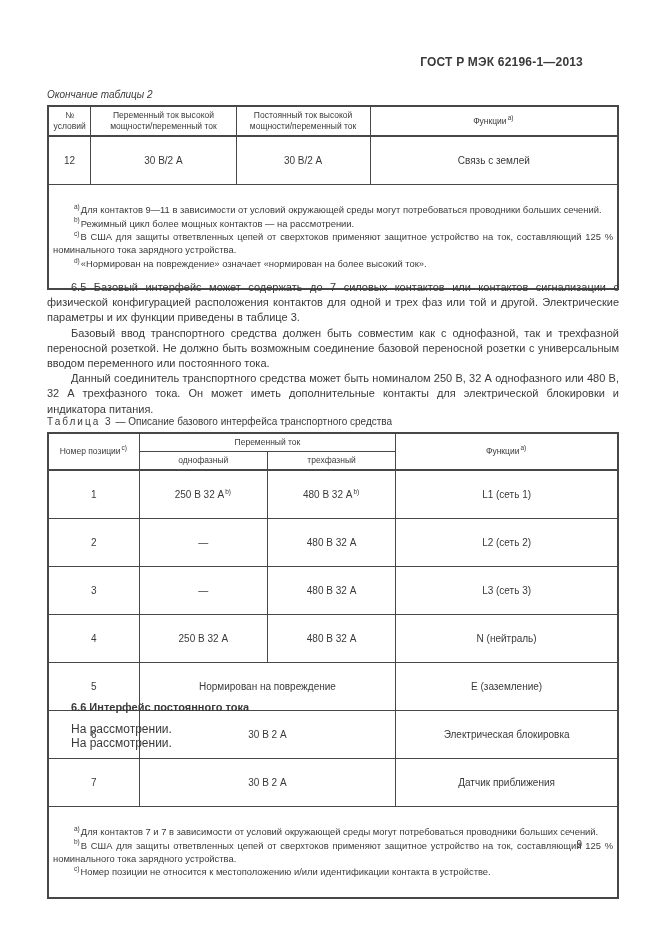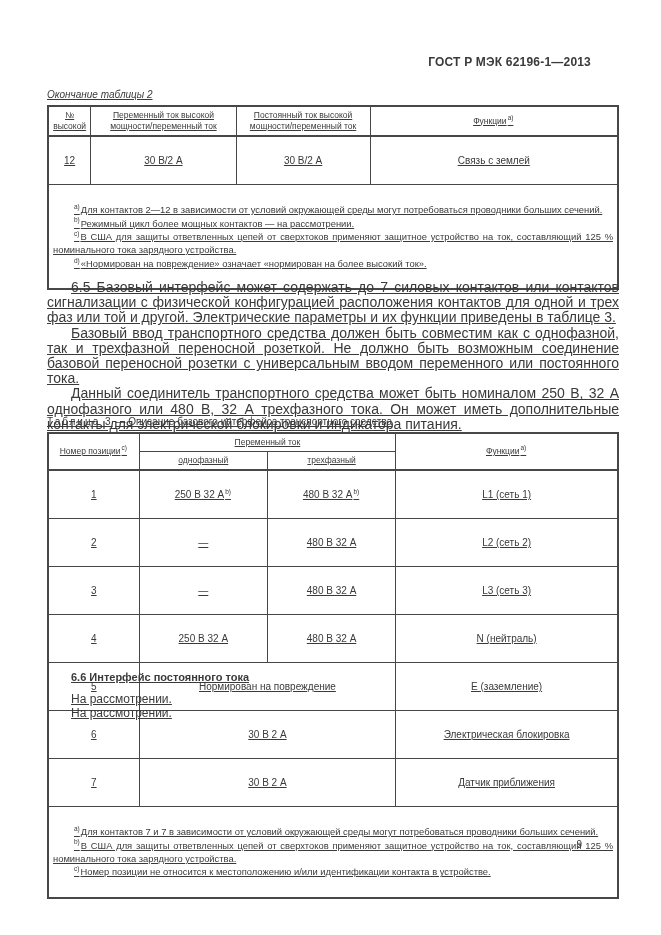--- a/index.html
+++ b/index.html
@@ -11,28 +11,28 @@
   html,body{background:#fff;}
   .page{
     position:relative;
     width:661px;height:935px;
     background:var(--bg);
     font-family:"Liberation Sans","DejaVu Sans",sans-serif;
     color:var(--tx);
     overflow:hidden;
   }
   .doc-header{
-    position:absolute;top:55px;right:70px;
+    position:absolute;top:55px;right:78px;
     font-size:12px;font-weight:bold;letter-spacing:.2px;
   }
-  .sec{position:absolute;left:47px;width:572px;text-decoration:underline;}
+  .sec{position:absolute;left:47px;width:572px;}
   .sec-t2{top:89px;}
   .sec-body{top:280px;}
   .sec-t3{top:416px;}
-  .sec-66{top:671px;}
+  .sec-66{top:701px;}
   .t2-caption{font-style:italic;font-size:10px;margin-bottom:5px;}
   .t3-caption{font-size:10px;margin-bottom:5px;}
   .t3-caption .spaced{letter-spacing:2px;}
   .t3-caption .rest{margin-left:3px;}
 
   table.gtable{
     width:100%;border-collapse:collapse;table-layout:fixed;
     border:2px solid var(--bd);
   }
   .gtable th,.gtable td{border:1px solid var(--bd);}
@@ -46,21 +46,21 @@
   }
   .t2 tbody td.data{height:23px;}
   .t3 tbody td.data{height:20px;}
   td.fn-cell{text-align:left;padding:4px 8px 6px 8px;}
   .fn{
     font-size:9.4px;line-height:13.4px;
     text-align:justify;text-indent:20px;
   }
   sup.mk{font-size:6.5px;line-height:0;vertical-align:super;margin-left:1px;margin-right:1px;}
   .para{
-    font-size:14px;line-height:15.2px;
+    font-size:11px;line-height:15.2px;
     text-align:justify;text-indent:24px;
   }
   .h66{font-size:11px;font-weight:bold;margin:0 0 9px 24px;}
   .plain{font-size:12px;line-height:14.3px;margin-left:24px;}
   .page-number{position:absolute;top:839px;right:79px;font-size:10px;}
 </style>
 </head>
 <body>
 
 <div class="page">
@@ -71,36 +71,36 @@
     <div class="t2-caption">Окончание таблицы 2</div>
     <table class="gtable t2">
       <colgroup>
         <col style="width:7.5%">
           <col style="width:25.5%">
           <col style="width:23.5%">
           <col style="width:43.5%">
       </colgroup>
       <thead>
         <tr>
-          <th class="thick-b">№ высокой</th>
+          <th class="thick-b">№ условий</th>
           <th class="thick-b">Переменный ток высокой мощности/переменный ток</th>
           <th class="thick-b">Постоянный ток высокой мощности/переменный ток</th>
           <th class="thick-b"><span>Функции</span><sup class="mk">a)</sup></th>
         </tr>
       </thead>
       <tbody>
         <tr>
           <td class="data">12</td>
           <td class="data">30 В/2 А</td>
           <td class="data">30 В/2 А</td>
           <td class="data">Связь с землей</td>
         </tr>
         <tr>
           <td class="fn-cell" colspan="4">
-            <p class="fn"><sup class="mk">a)</sup><span>Для контактов 2—12 в зависимости от условий окружающей среды могут потребоваться проводники больших сечений.</span></p>
+            <p class="fn"><sup class="mk">a)</sup><span>Для контактов 9—11 в зависимости от условий окружающей среды могут потребоваться проводники больших сечений.</span></p>
             <p class="fn"><sup class="mk">b)</sup><span>Режимный цикл более мощных контактов — на рассмотрении.</span></p>
             <p class="fn"><sup class="mk">c)</sup><span>В США для защиты ответвленных цепей от сверхтоков применяют защитное устройство на ток, составляющий 125 % номинального тока зарядного устройства.</span></p>
             <p class="fn"><sup class="mk">d)</sup><span>«Нормирован на повреждение» означает «нормирован на более высокий ток».</span></p>
           </td>
         </tr>
       </tbody>
     </table>
   </div>
 
   <div class="sec sec-body">

